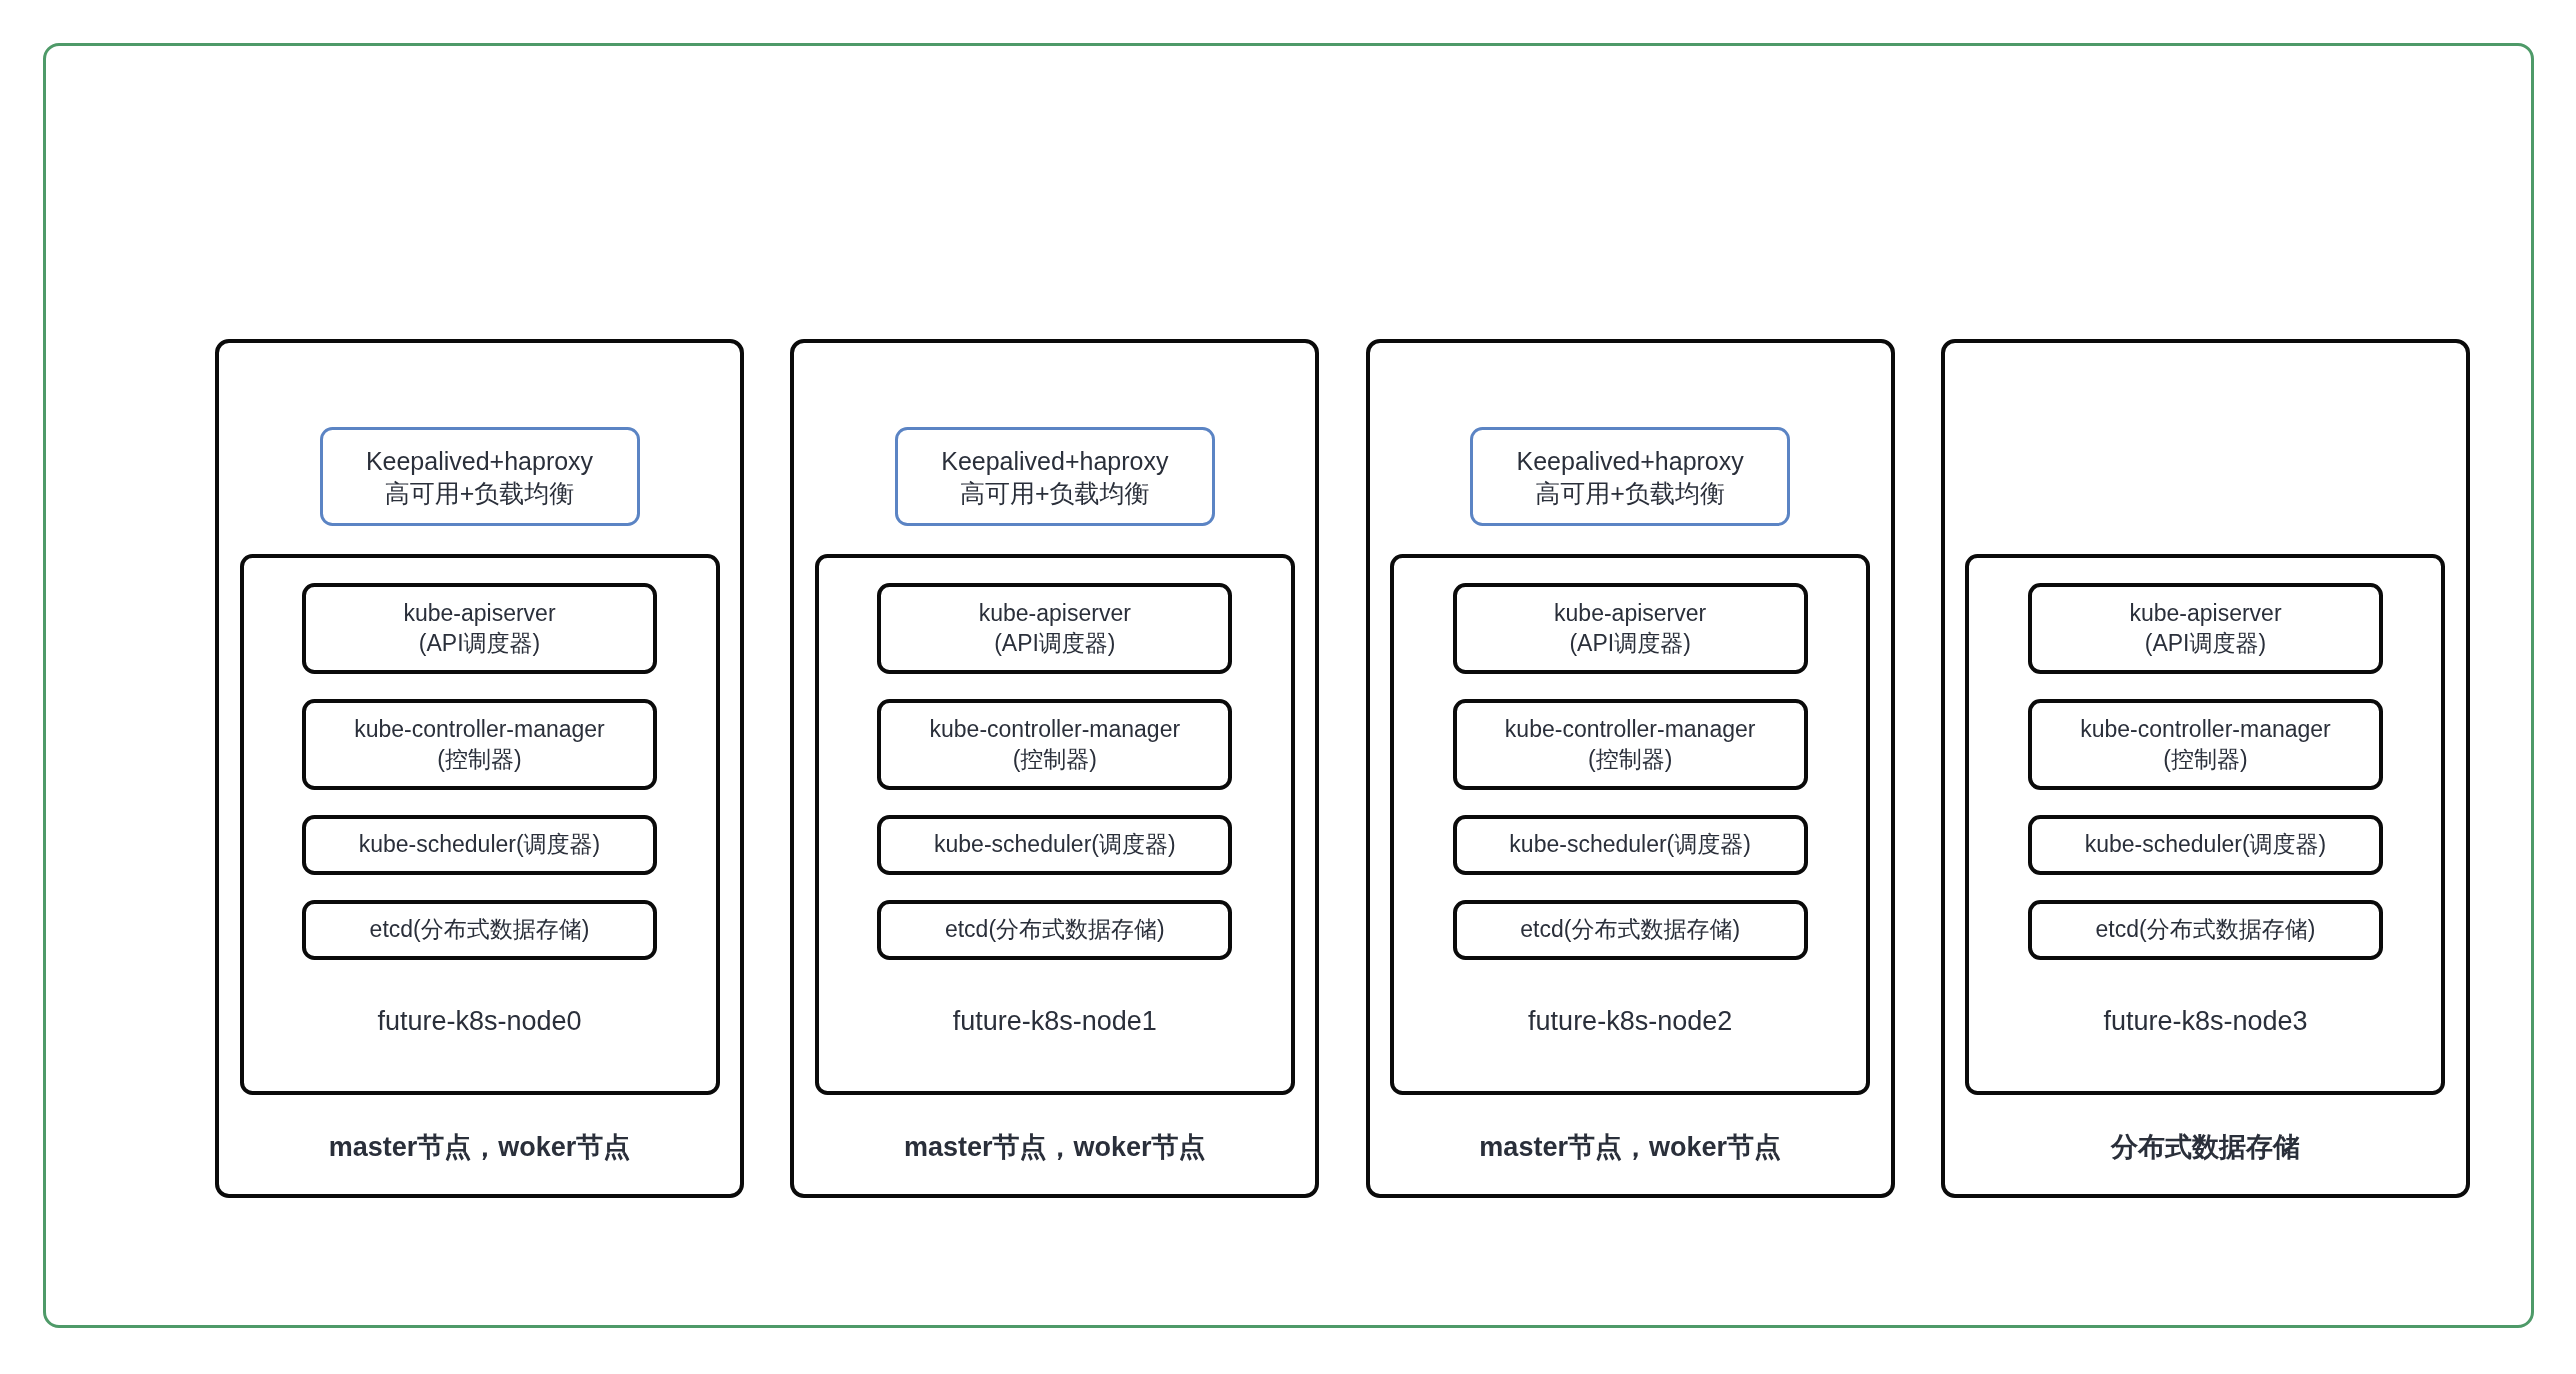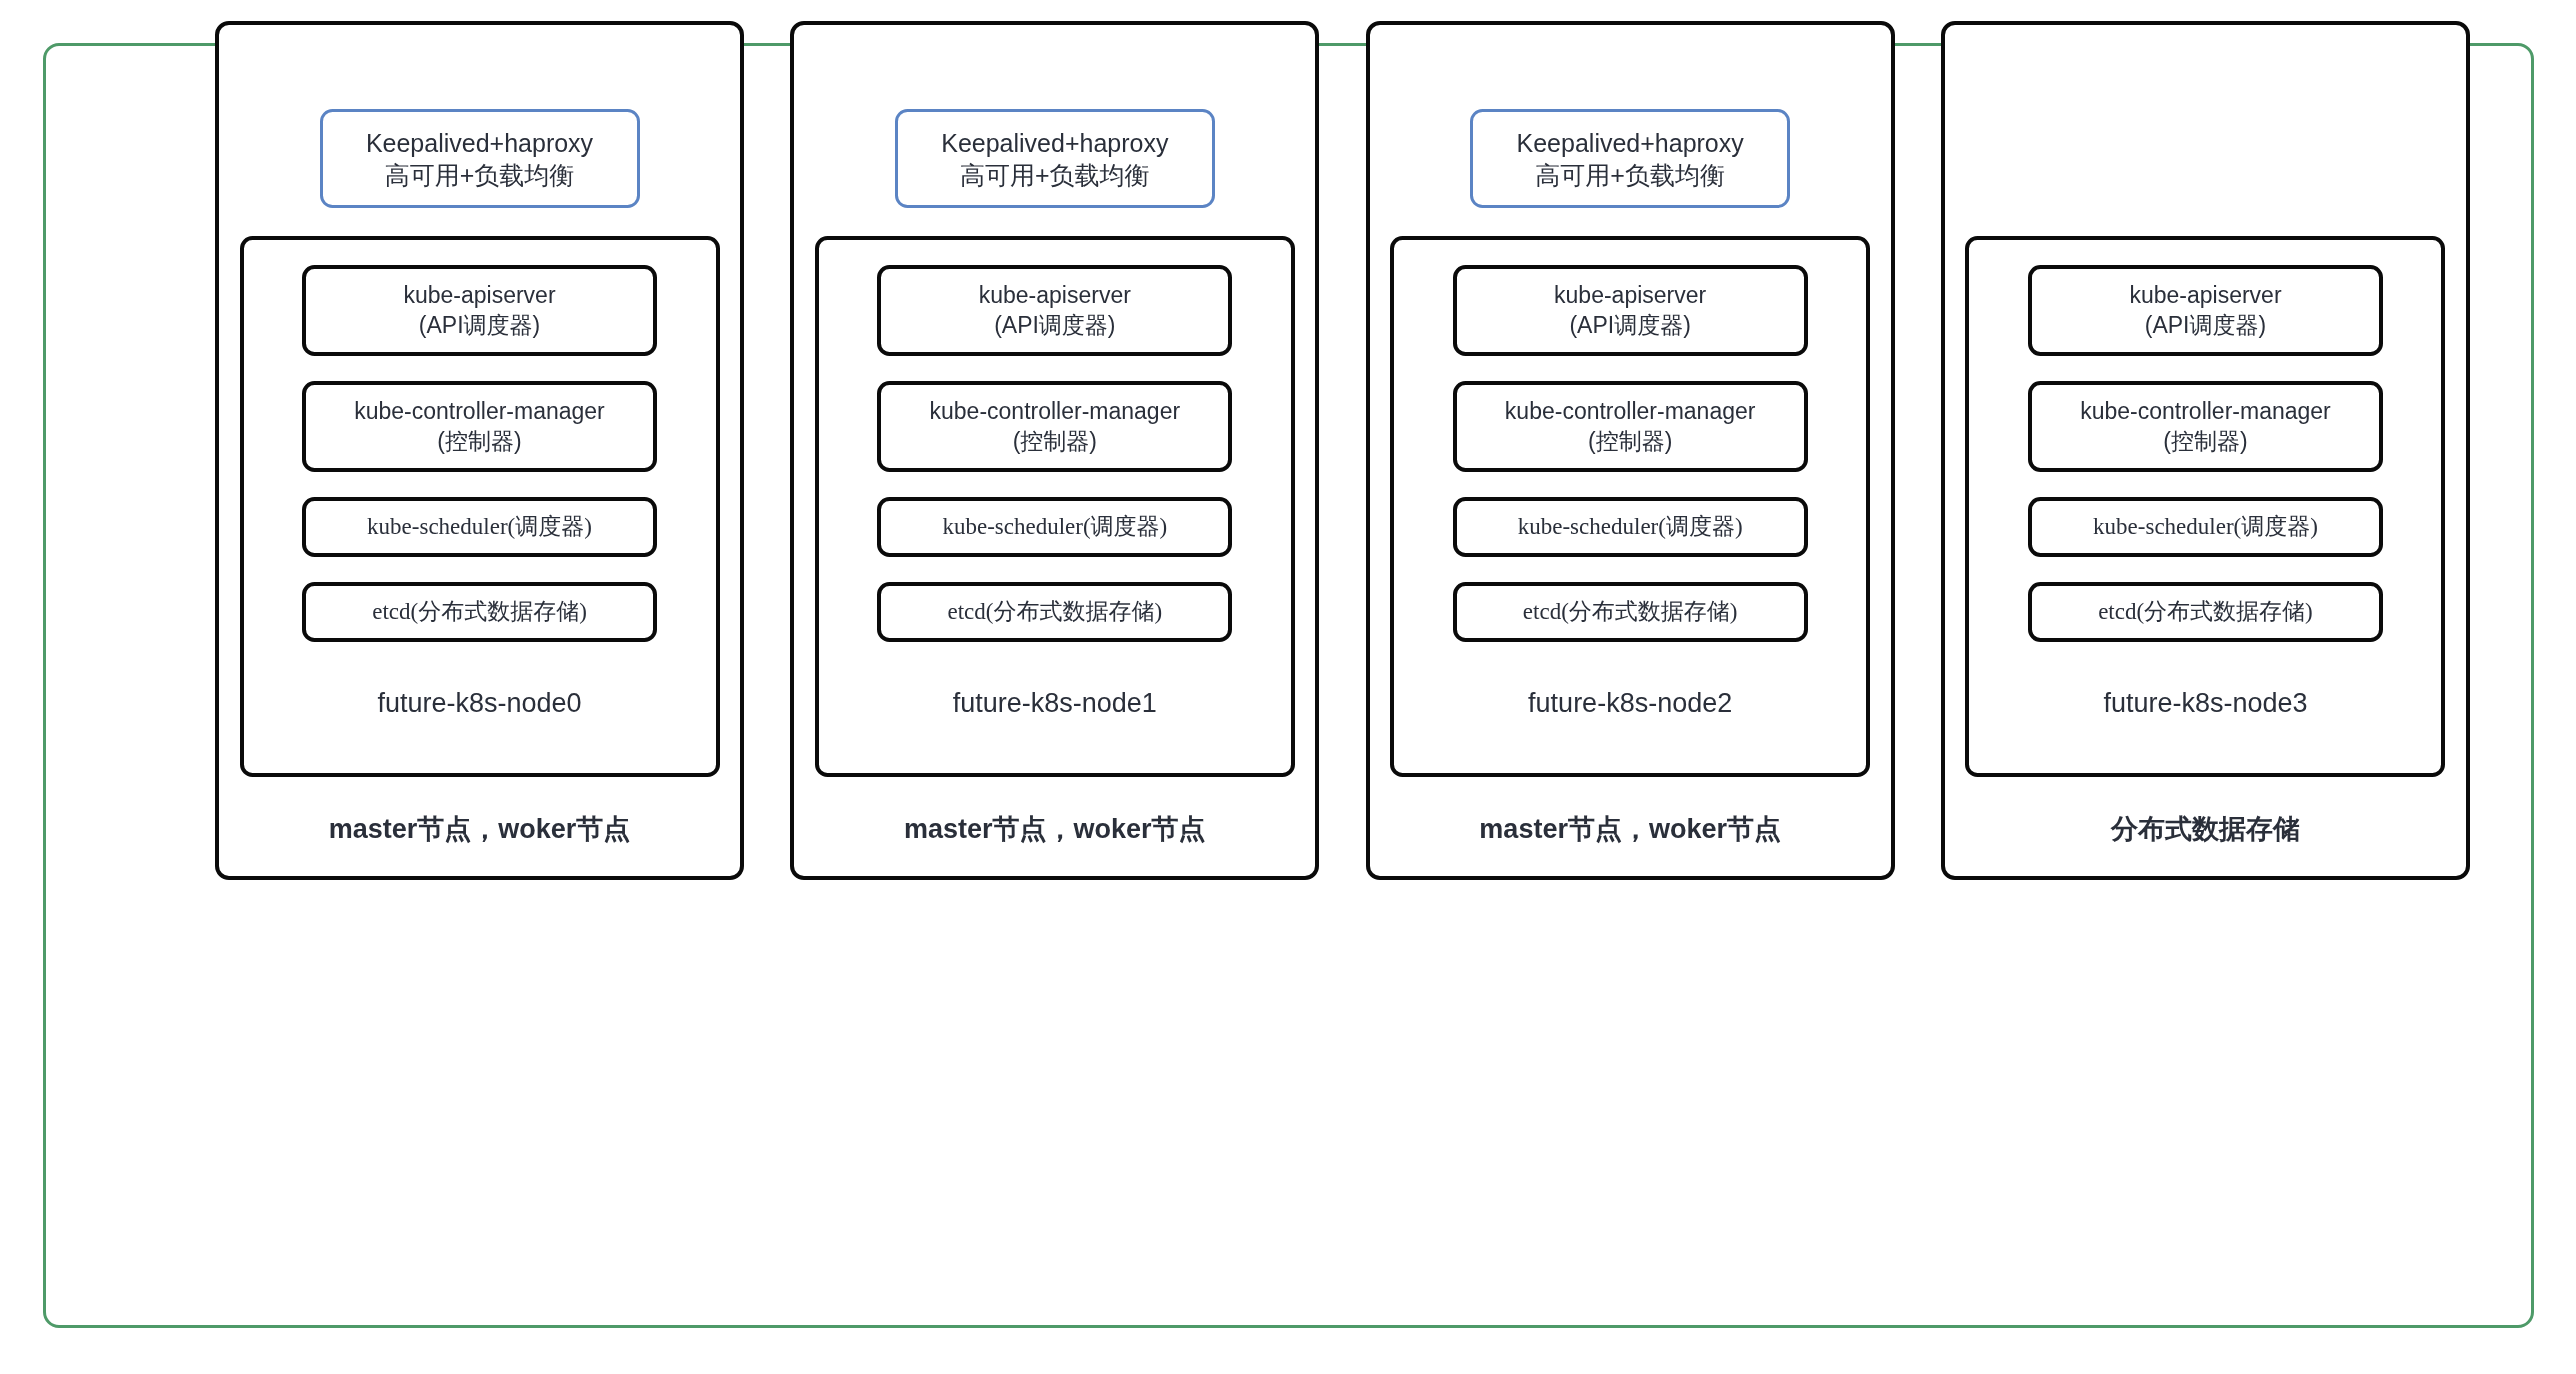--- a/index.html
+++ b/index.html
@@ -47,21 +47,21 @@
 
   
   .nodes-row {
     position: absolute;
     left: 169px;
     top: 293px;
     width: 2255px;
     height: 541px;
     display: flex;
     justify-content: space-between;
-    align-items: flex-end;
+    align-items: flex-start;
   }
 
   .node-card {
     box-sizing: border-box;
     width: 529px;
     height: 859px;
     border: 4.4px solid #0a0a0a;
     border-radius: 14px;
     background: #ffffff;
     display: flex;
@@ -120,21 +120,21 @@
     border-radius: 12.4px;
     background: #ffffff;
     display: flex;
     flex-direction: column;
     align-items: center;
     justify-content: center;
     line-height: 1.3;
     margin-bottom: 25px;
   }
   .component.two-line { height: 91px; }
-  .component.one-line { height: 60px; font-family: Liberation Serif, serif; }
+  .component.one-line { height: 60px; }
 
   .component .line {
     font-size: 23px;
     color: #2a2f3a;
     white-space: nowrap;
   }
 
   .node-hostname {
     font-size: 27px;
     color: #2a2f3a;

